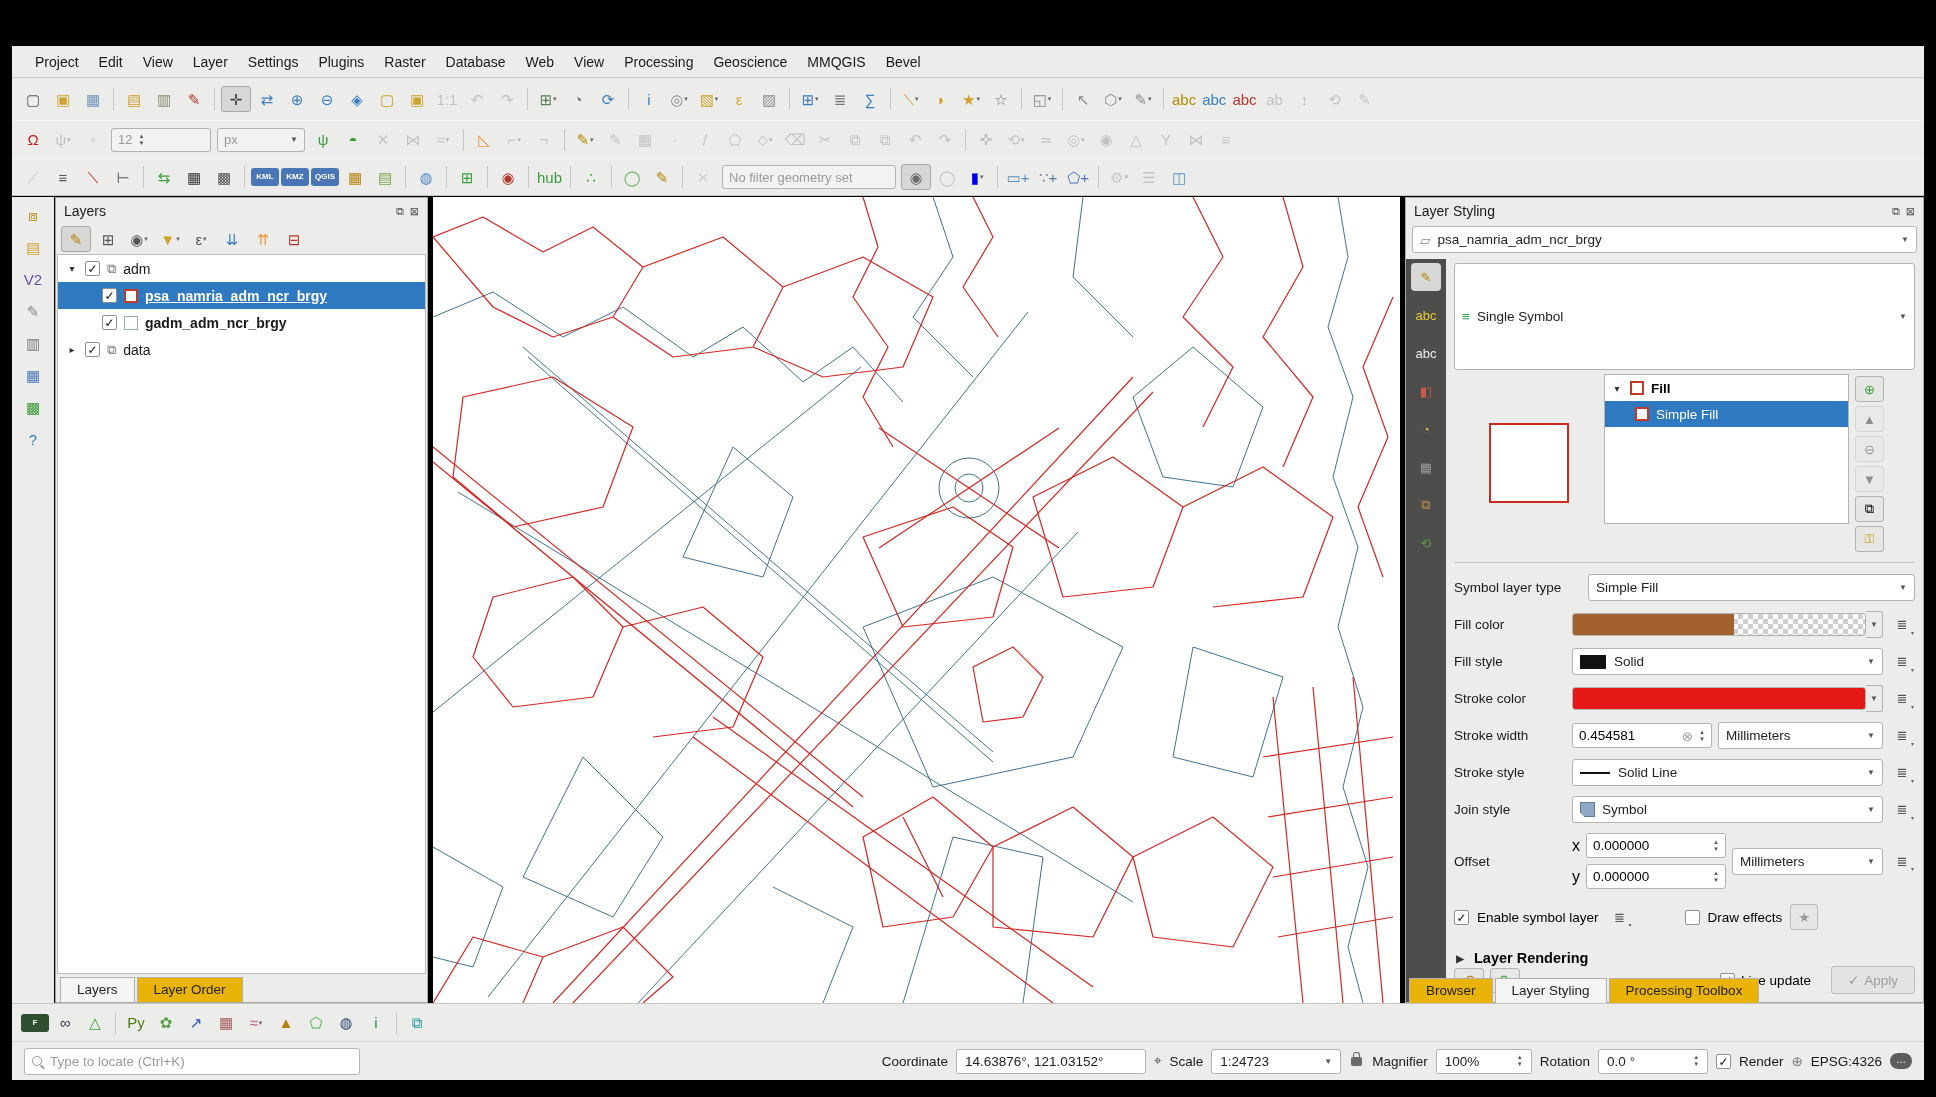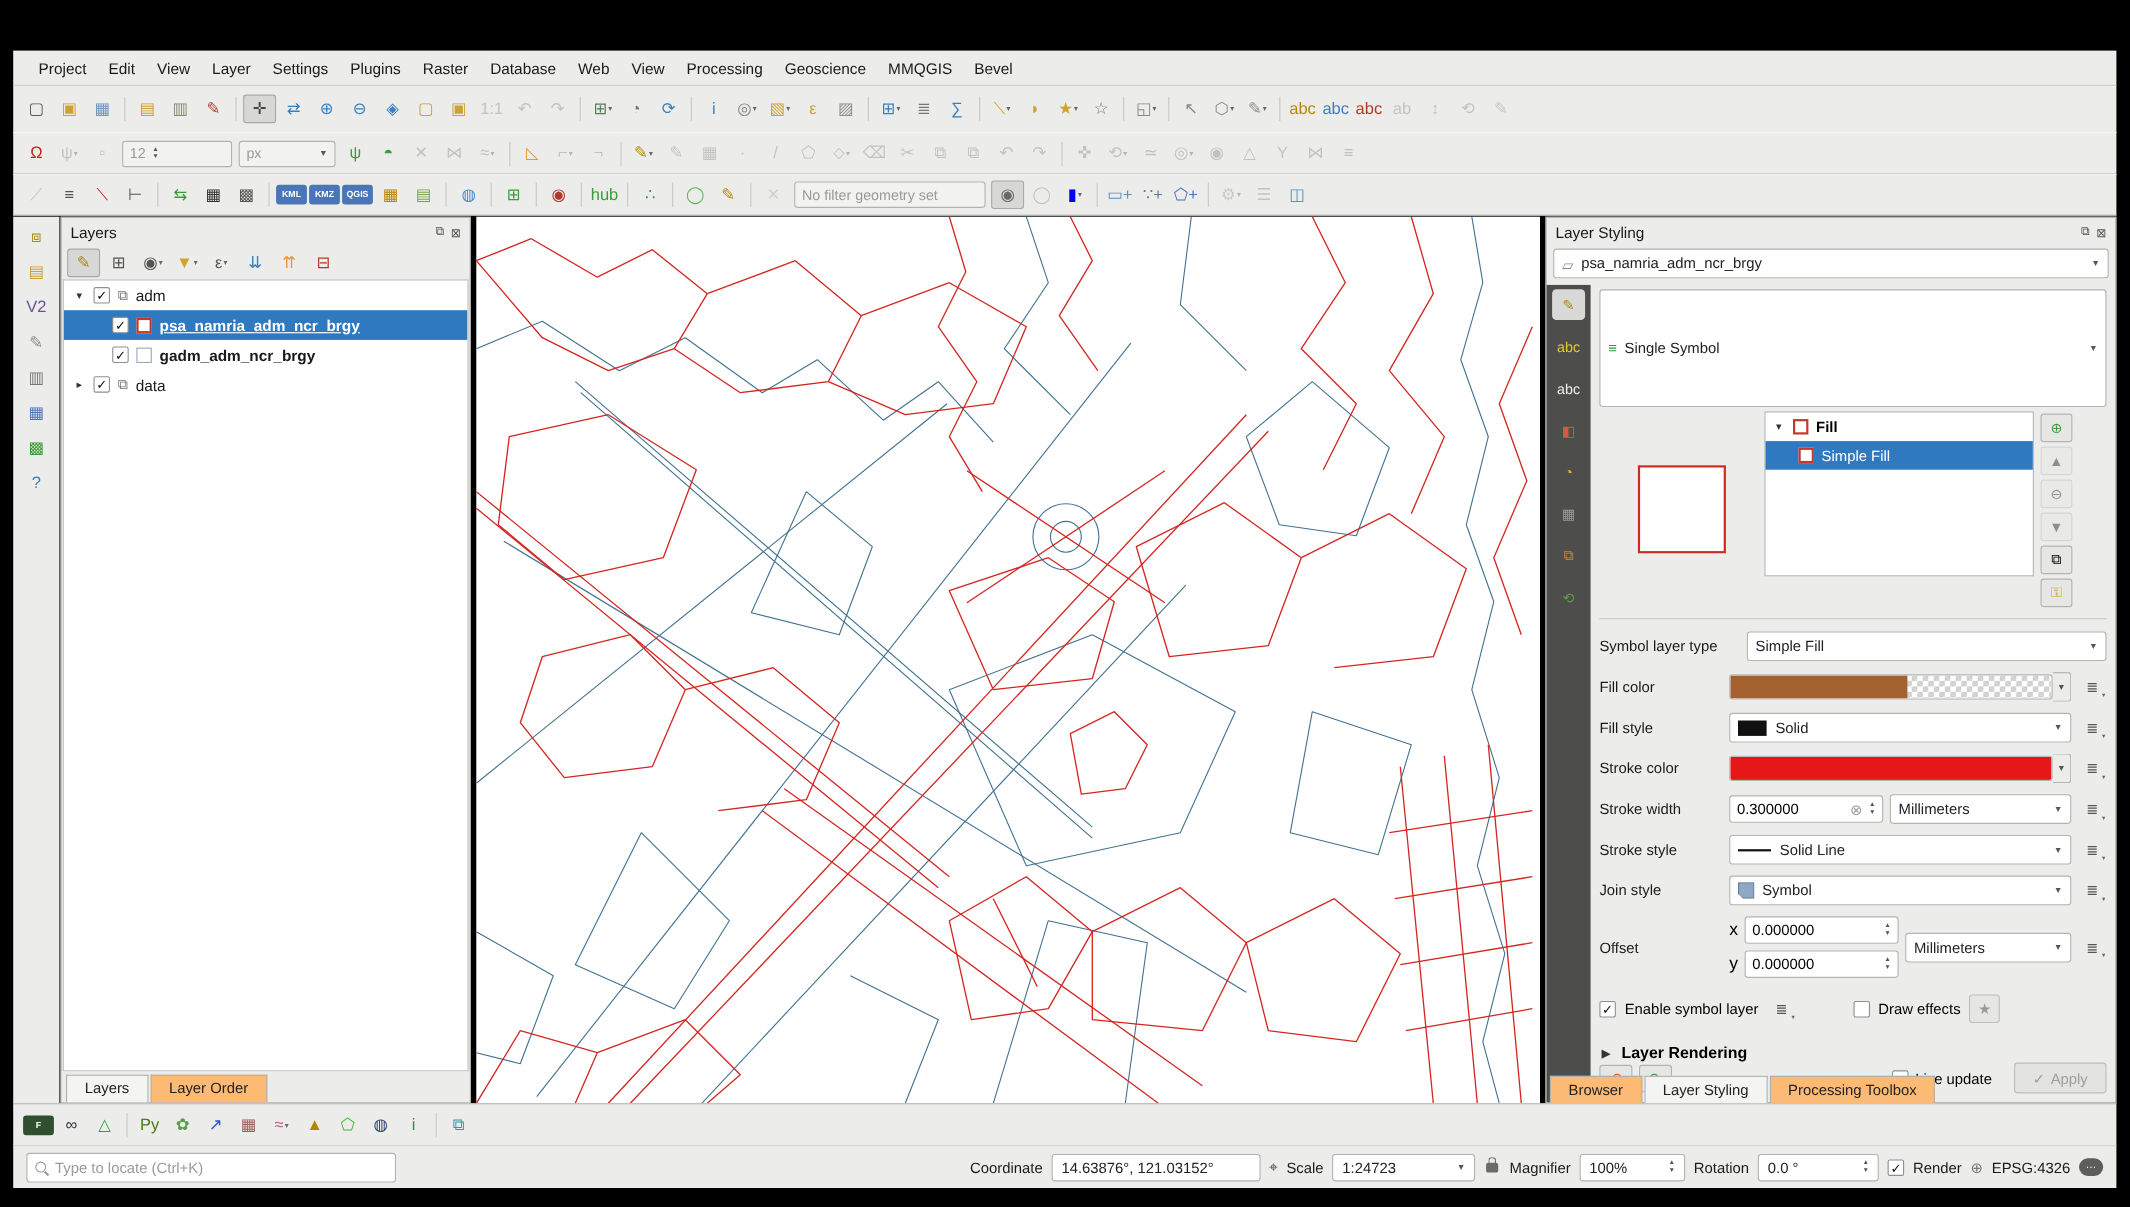--- a/index.html
+++ b/index.html
@@ -44,21 +44,21 @@
   .exp{width:12px;font-size:10px;color:#333;text-align:center;}
   .cb{width:15px;height:15px;background:#fff;border:1px solid #8f8f8d;border-radius:2px;font-size:12px;line-height:14px;text-align:center;color:#111;box-sizing:border-box;}
   .cb.off{color:transparent;}
   .gicon{font-size:13px;color:#777;}
   .swatch{width:14px;height:14px;background:#fff;box-sizing:border-box;}
   .sw-red{border:2px solid #c0392b;}
   .sw-blue{border:1px solid #93a9bb;}
   .lyrname{font-weight:bold;}
   .sel .lyrname{text-decoration:underline;}
   .ptabs{height:28px;display:flex;align-items:flex-end;padding-left:4px;gap:2px;background:#ececea;}
-  .dtab{padding:4px 16px 5px;font-size:13.5px;background:#fdba74;border:1px solid #b0b0ae;border-bottom:none;color:#222;}
+  .dtab{padding:4px 16px 5px;font-size:13.5px;background:#eab308;border:1px solid #b0b0ae;border-bottom:none;color:#222;}
   .dtab.active{background:#f4f4f2;}
   
   .map{position:absolute;left:433px;top:197px;width:967px;height:806px;background:#fff;}
   .map svg{display:block;width:100%;height:100%;}
   .lred{stroke:var(--map_red);fill:none;stroke-width:1.2;stroke-linejoin:round;}
   .lblu{stroke:var(--map_blue);fill:none;stroke-width:1;stroke-linejoin:round;}
   
   .styling-panel{left:1405px;top:197px;width:519px;height:806px;display:flex;flex-direction:column;}
   .scombo{margin:2px 6px 6px;display:flex;align-items:center;}
   .sbody{flex:1;display:flex;min-height:0;}
@@ -766,21 +766,21 @@
           <span class="plabel">Stroke color</span>
           <span class="colorbar">
               <span class="strokepart"></span>
             </span>
           <span class="cbar-dd">▼</span>
           <span class="override">≣</span>
         </div>
         <div class="prow">
           <span class="plabel">Stroke width</span>
           <span class="spinfield">
-            <span>0.300000</span>
+            <span>0.454581</span>
             <span style="margin-left:auto;color:#9a9a98">⊗</span>
               <span class="spinbtns">
                 <span>▲</span>
                 <span>▼</span>
               </span>
           </span>
           <span class="combo">
               <span>Millimeters</span>
               <span class="caret">▼</span>
             </span>

